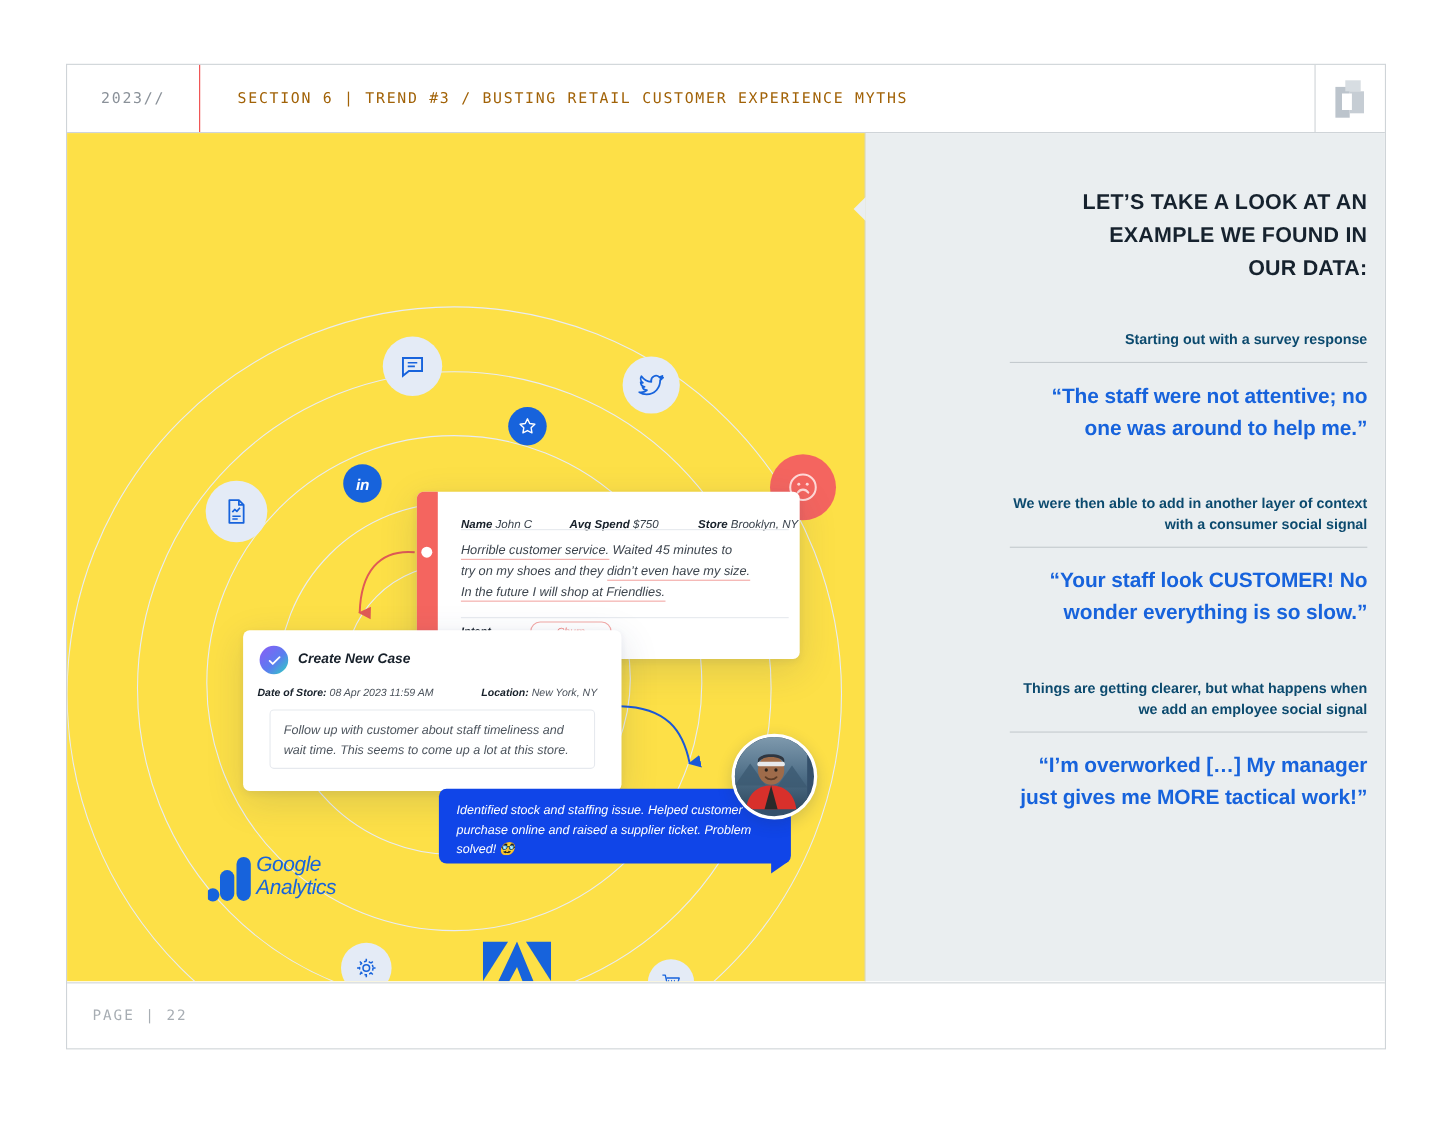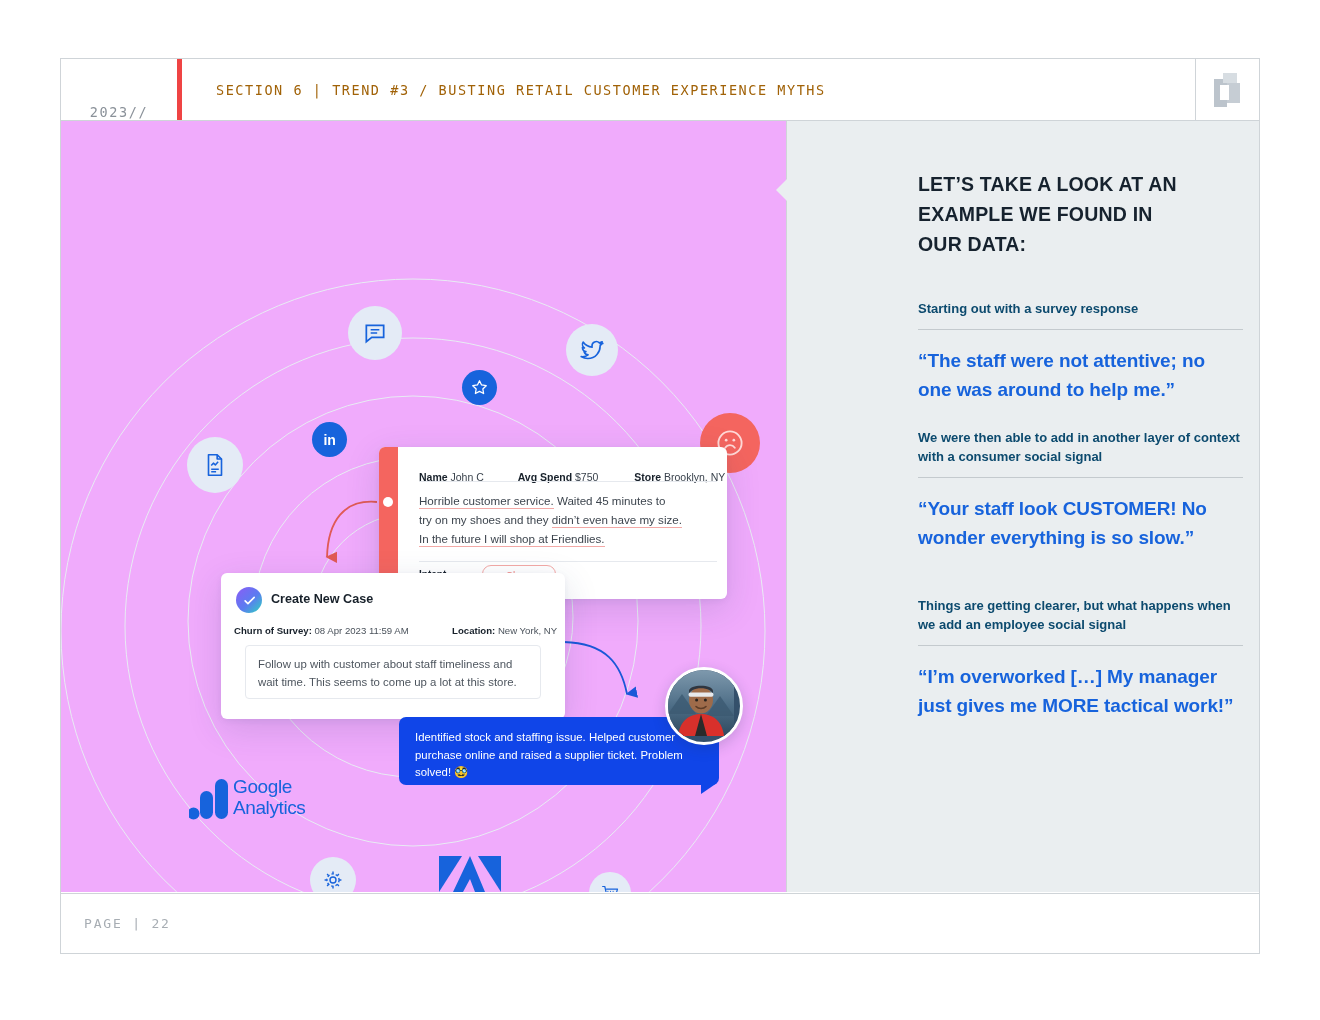--- a/index.html
+++ b/index.html
@@ -2,51 +2,51 @@
 <html><head>
 <meta charset="utf-8">
 <style>
   html,body{margin:0;padding:0;background:#ffffff;}
   body{width:1320px;height:1020px;font-family:"Liberation Sans",sans-serif;-webkit-font-smoothing:antialiased;}
 
   .slide{position:absolute;left:60px;top:58px;width:1200px;height:896px;border:1px solid #cfd4d8;box-sizing:border-box;background:#fff;}
 
   
   .hdr{position:absolute;left:0;top:0;width:1198px;height:62px;border-bottom:1px solid #cfd4d8;box-sizing:border-box;}
-  .hdr-year{position:absolute;left:0;top:0;width:121px;height:61px;border-right:5px solid #ef4444;box-sizing:border-box;
-            display:flex;align-items:flex-end;justify-content:center;}
+  .hdr-year{position:absolute;left:0;top:0;width:121px;height:61px;border-right:1px solid #ef4444;box-sizing:border-box;
+            display:flex;align-items:center;justify-content:center;}
   .hdr-year span{font-family:"DejaVu Sans Mono","Liberation Mono",monospace;font-size:13.5px;letter-spacing:1.6px;color:#8a9199;}
   .hdr-title{position:absolute;left:121px;top:0;right:64px;height:61px;display:flex;align-items:center;padding-left:34px;box-sizing:border-box;}
   .hdr-title span{font-family:"DejaVu Sans Mono","Liberation Mono",monospace;font-size:13.5px;letter-spacing:1.55px;color:#a16207;white-space:nowrap;}
   .hdr-logo{position:absolute;right:0;top:0;width:64px;height:61px;border-left:1px solid #cfd4d8;box-sizing:border-box;
             display:flex;align-items:center;justify-content:center;}
   .logo-mark{position:relative;width:28px;height:34px;}
   .logo-mark i{position:absolute;display:block;background:#c9d0d6;}
   .logo-mark i.a{left:0;top:6px;width:13px;height:28px;background:#bcc4cc;}
   .logo-mark i.b{left:9px;top:0;width:14px;height:10px;background:#d7dde2;}
   .logo-mark i.c{left:13px;top:10px;width:13px;height:20px;background:#c6cdd4;}
   .logo-mark i.d{left:6px;top:12px;width:9px;height:15px;background:#ffffff;}
 
   
   .body-row{position:absolute;left:0;top:62px;width:1198px;height:772px;}
-  .canvas{position:absolute;left:0;top:0;width:726px;height:771px;border-right:1px solid #cfd4d8;box-sizing:border-box;overflow:hidden;background:#f0abfc;}
+  .canvas{position:absolute;left:0;top:0;width:726px;height:771px;border-right:1px solid #cfd4d8;box-sizing:border-box;overflow:hidden;background:#fde047;font-style:italic;}
   .panel{position:absolute;left:726px;top:0;width:472px;height:771px;background:#eaeef0;}
   .panel-notch{position:absolute;left:-11px;top:58px;width:0;height:0;
                border-top:11px solid transparent;border-bottom:11px solid transparent;border-right:11px solid #eaeef0;}
 
   
-  .panel-inner{position:absolute;left:131px;top:48px;width:325px;}
+  .panel-inner{position:absolute;left:131px;top:48px;width:325px;text-align:right;}
   .panel-head{font-size:19.5px;font-weight:700;line-height:30px;color:#16222e;letter-spacing:.2px;}
   .panel-head div{white-space:nowrap;}
   .lead{font-size:13px;font-weight:700;color:#0c4a6e;line-height:19px;margin-top:0;}
   .rule{height:1px;background:#c4cace;margin:11px 0 0 0;}
   .quote{font-size:19px;font-weight:700;line-height:29px;color:#1763DC;letter-spacing:-.1px;}
   .blk-a{margin-top:40px;}
   .blk-q{margin-top:16px;}
-  .blk-b{margin-top:24px;}
+  .blk-b{margin-top:44px;}
   .blk-c{margin-top:44px;}
 
   
   .ftr{position:absolute;left:0;top:834px;width:1198px;height:60px;border-top:1px solid #cfd4d8;box-sizing:border-box;display:flex;align-items:center;}
   .ftr span{font-family:"DejaVu Sans Mono","Liberation Mono",monospace;font-size:13px;letter-spacing:1.8px;color:#a7adb3;padding-left:23px;}
   .bubble-ico{position:absolute;border-radius:50%;display:flex;align-items:center;justify-content:center;}
   .ico-light{background:#e4ebf6;}
   .ico-blue{background:#1763DC;}
   .ico-red{background:#F4655F;}
 
@@ -249,21 +249,21 @@
       </div>
 
       <div class="card casec">
         <div class="case-check">
           <svg width="15" height="15" viewBox="0 0 24 24" fill="none" stroke="#fff" stroke-width="2.6" stroke-linecap="round" stroke-linejoin="round">
             <path d="M5 12.5l4.5 4.5L19.5 7"></path>
           </svg>
         </div>
         <div class="case-title">Create New Case</div>
         <div class="case-meta">
-          <b>Churn of Survey:</b>
+          <b>Date of Store:</b>
           <span>08 Apr 2023 11:59 AM</span>
           <span class="gap"></span>
           <b>Location:</b>
           <span>New York, NY</span>
         </div>
         <div class="case-box">
           <p>Follow up with customer about staff timeliness and wait time. This seems to come up a lot at this store.</p>
         </div>
       </div>
 

